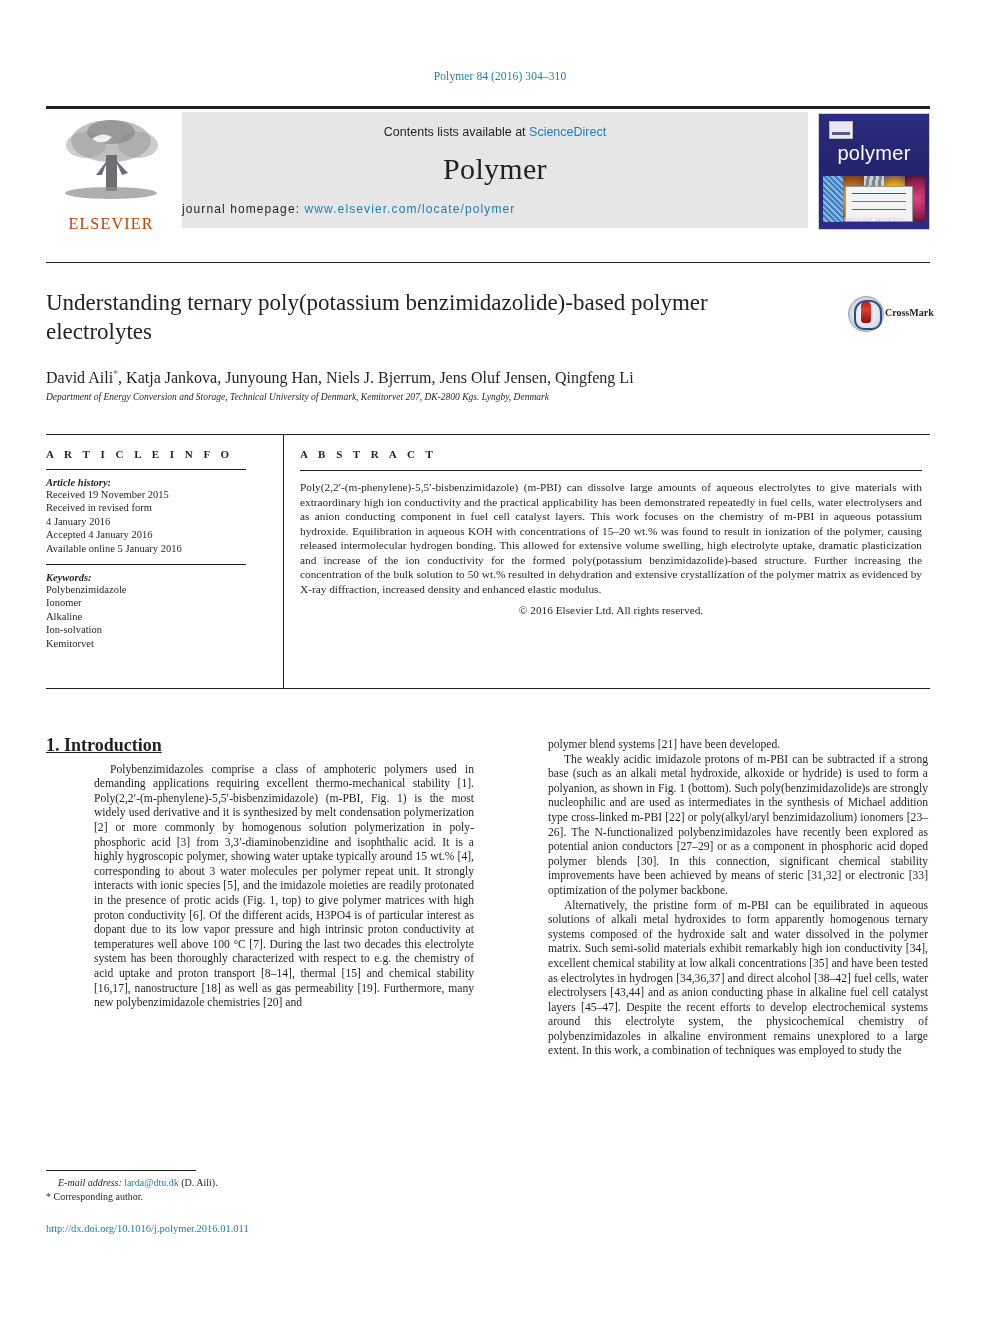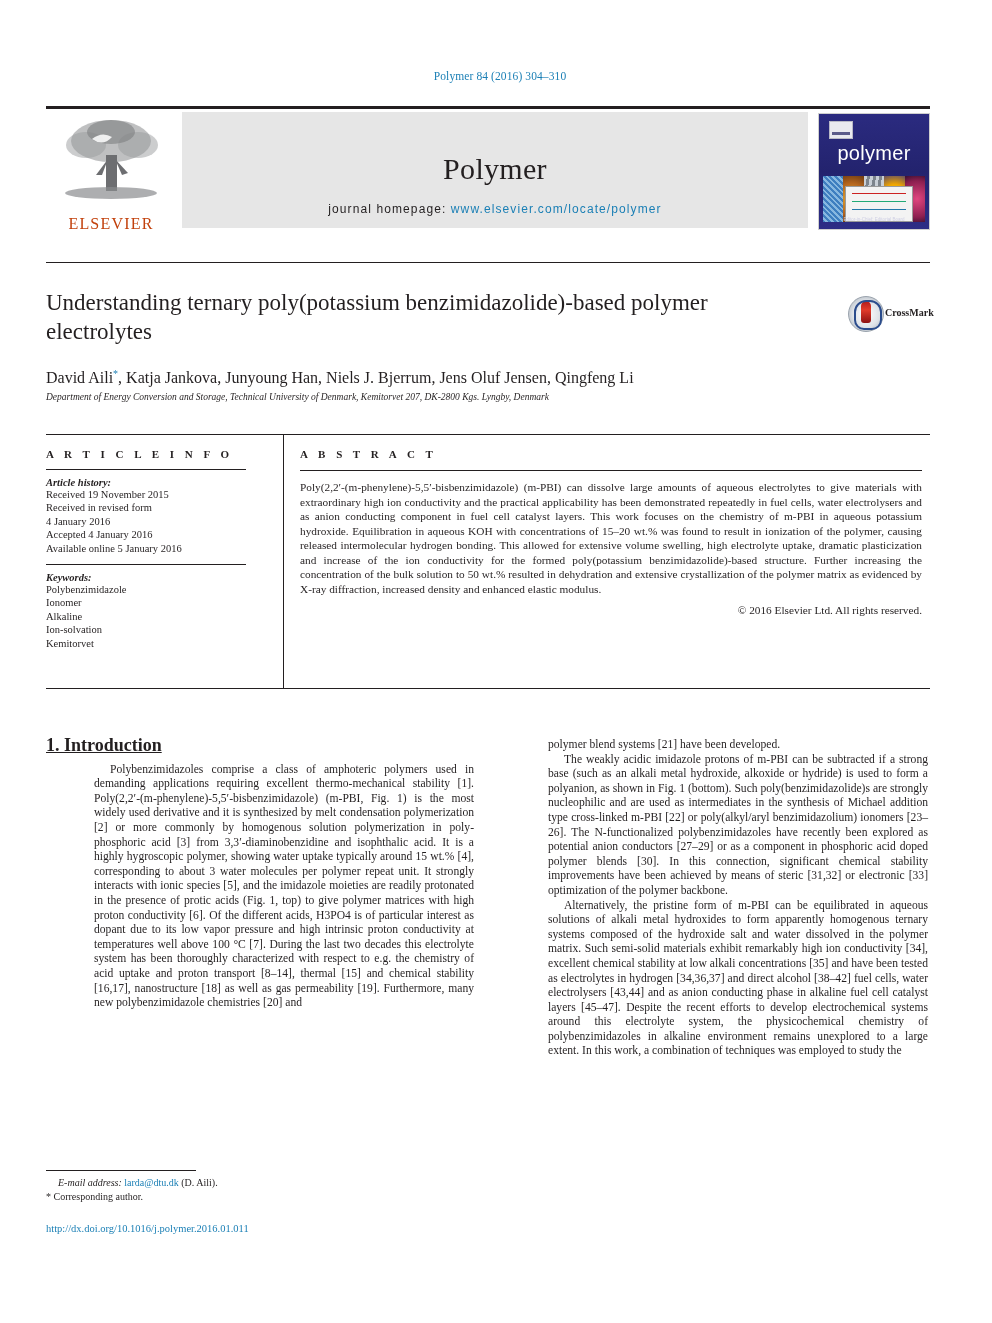--- a/index.html
+++ b/index.html
@@ -89,21 +89,20 @@
     top: 40px; left: 0; right: 0;
     text-align: center;
     font-size: 30px;
     font-family: "Liberation Serif", serif;
     color: #231f20;
     letter-spacing: .3px;
   }
   .homepage-line {
     position: absolute;
     bottom: 12px; left: 0; right: 0;
-    text-align: center;
     font-size: 12px;
     font-family: "Liberation Sans", sans-serif;
     letter-spacing: 1.1px;
     color: #231f20;
   }
   .homepage-line a { color: #1a7fb5; text-decoration: none; }
 
   .cover-thumb {
     width: 112px;
     flex: 0 0 112px;
@@ -298,21 +297,21 @@
     width: 622px;
   }
   .abstract-body {
     font-size: 11.3px;
     line-height: 14.5px;
     text-align: justify;
     color:#231f20;
   }
   .copyright-line {
     margin-top: 8px;
-    text-align: right;
+    text-align: center;
     font-size: 11.3px;
     color:#231f20;
   }
 
   
   .col {
     position: absolute;
     top: 738px;
     width: 428px;
     font-size: 11.6px;
@@ -369,20 +368,23 @@
             <path d="M52 44 L40 60 L46 60 Z" fill="#6d6e71"></path>
             <path d="M59 44 L72 58 L66 60 Z" fill="#6d6e71"></path>
             <ellipse cx="55" cy="78" rx="46" ry="6" fill="#8a8c8e" opacity="0.7"></ellipse>
             <path d="M36 24 q10 -8 20 -2 q-9 10 -20 2 Z" fill="#ffffff" opacity="0.85"></path>
           </g>
         </svg>
         <div class="elsevier-wordmark">ELSEVIER</div>
       </div>
 
       <div class="contents-band">
+        <div class="contents-line">
+          <span>Contents lists available at </span><a href="#">ScienceDirect</a>
+        </div>
         <div class="journal-title">Polymer</div>
         <div class="homepage-line">
           <span>journal homepage: </span><a href="#">www.elsevier.com/locate/polymer</a>
         </div>
       </div>
 
       <div class="cover-thumb">
         <div class="cover-badge"></div>
         <div class="cover-word">polymer</div>
         <div class="cover-strip">

